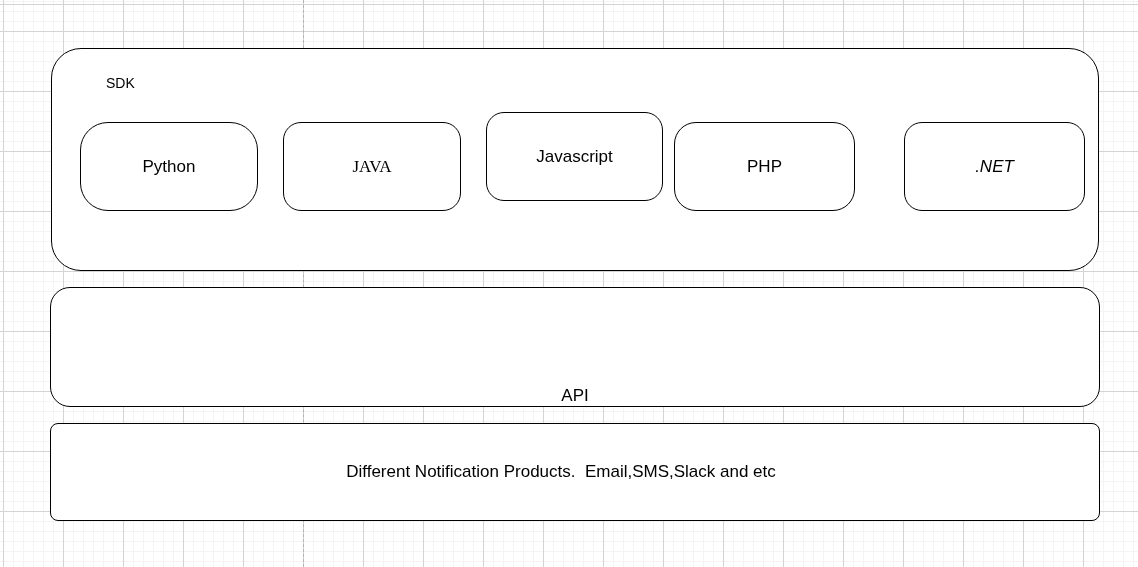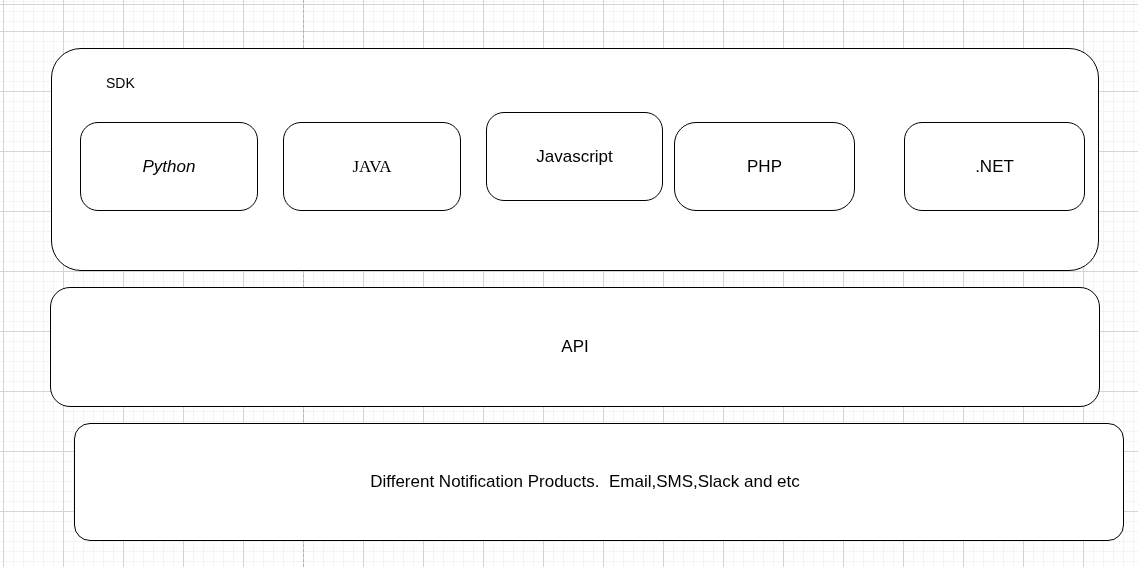--- a/index.html
+++ b/index.html
@@ -35,27 +35,27 @@
     border: 1.5px solid var(--stroke-color, #000000);
     display: flex;
     align-items: center;
     justify-content: center;
     font-size: 17px;
     line-height: 20px;
     white-space: pre;
   }
   .node-sdk        { left: 51px;  top: 48px;  width: 1048px; height: 223px; border-radius: 30px; }
   .group-label     { position: absolute; left: 54px; top: 24px; font-size: 14px; line-height: 20px; }
-  .node-python     { left: 80px;  top: 122px; width: 178px; height: 89px; border-radius: 18px; font-style: italic; }
+  .node-python     { left: 80px;  top: 122px; width: 178px; height: 89px; border-radius: 28px; }
   .node-java       { left: 283px; top: 122px; width: 178px; height: 89px; border-radius: 18px; font-family: Liberation Serif, serif; }
   .node-javascript { left: 486px; top: 112px; width: 177px; height: 89px; border-radius: 18px; }
   .node-php        { left: 674px; top: 122px; width: 181px; height: 89px; border-radius: 22px; }
-  .node-dotnet     { left: 904px; top: 122px; width: 181px; height: 89px; border-radius: 18px; }
-  .node-api        { left: 50px;  top: 287px; width: 1050px; height: 120px; border-radius: 20px; }
-  .node-products   { left: 50px;  top: 423px; width: 1050px; height: 118px; border-radius: 16px; padding-right: 28px; margin-left: 24px; }
+  .node-dotnet     { left: 904px; top: 122px; width: 181px; height: 89px; border-radius: 18px; font-style: italic; }
+  .node-api        { left: 50px;  top: 287px; width: 1050px; height: 120px; border-radius: 20px; align-items: flex-end; }
+  .node-products   { left: 50px;  top: 423px; width: 1050px; height: 98px; border-radius: 8px; padding-right: 28px; }
 </style>
 </head>
 <body>
 
 <div class="canvas">
 
   <div class="page-break"></div>
 
   <div class="node node-sdk">
     <span class="group-label">SDK</span>

